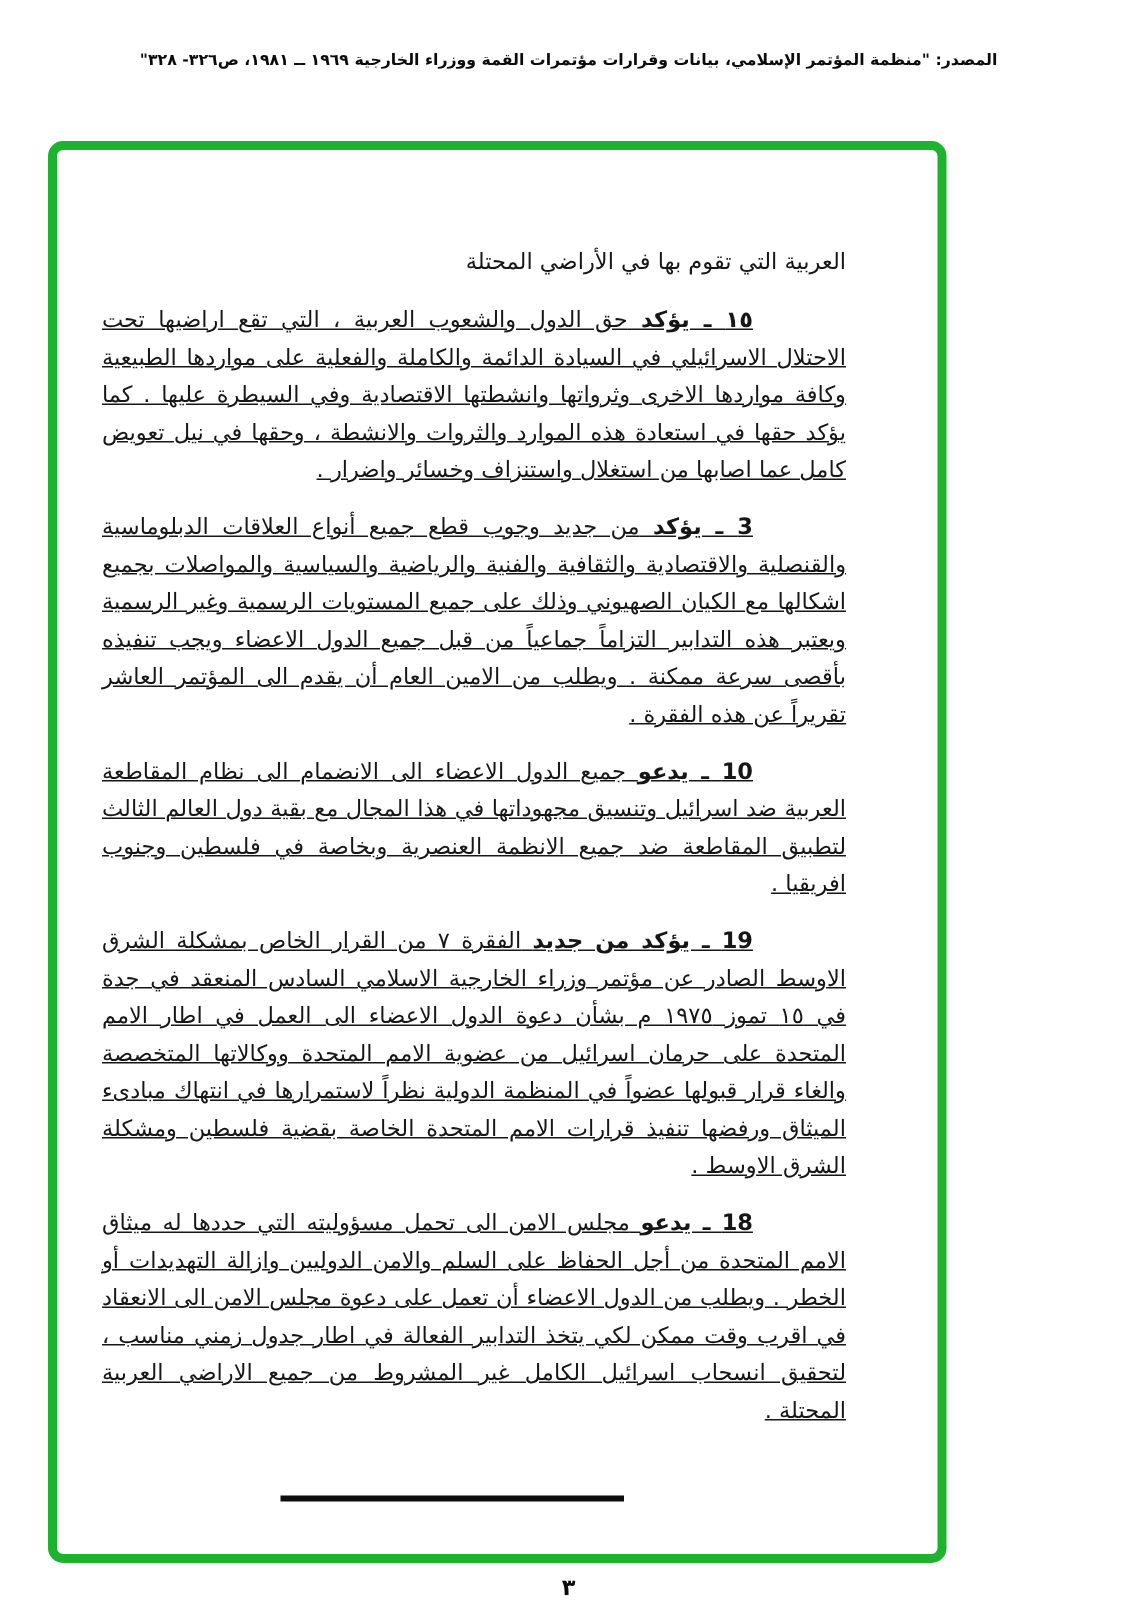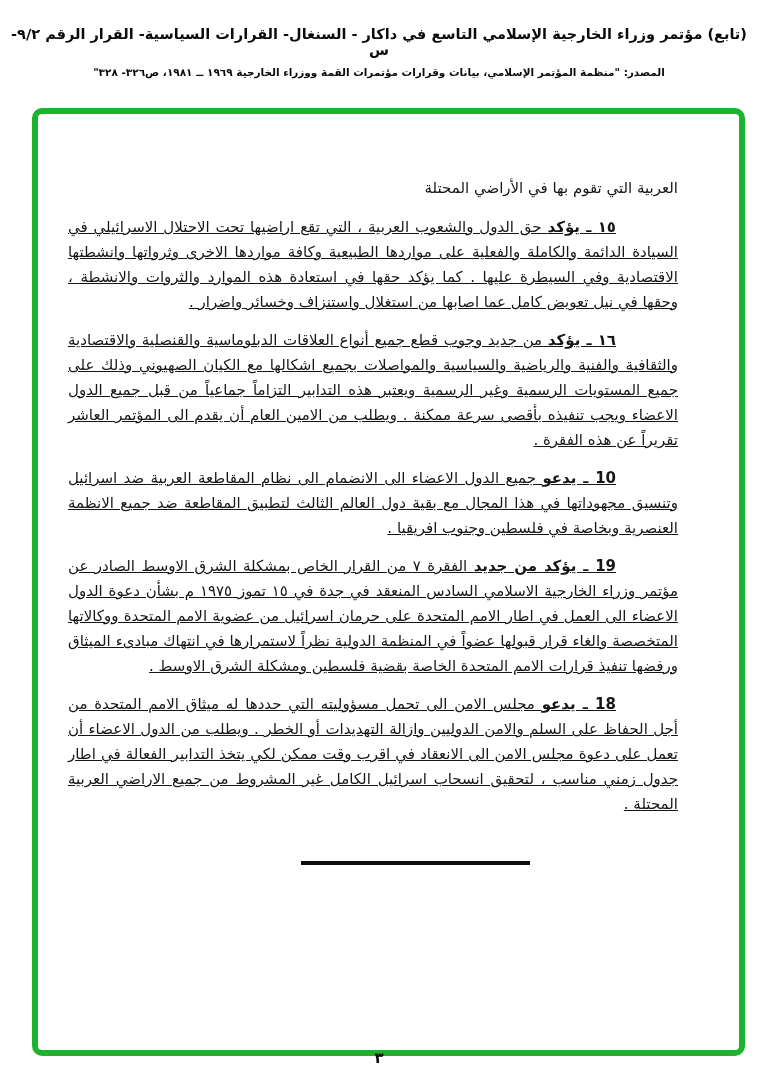--- a/index.html
+++ b/index.html
@@ -20,22 +20,22 @@
     right: 0;
     text-align: center;
     font-weight: bold;
     color: #0b0b0b;
   }
   .header .title { font-size: 14.5px; }
   .header .source { font-size: 10.5px; margin-top: 8px; }
   .frame {
     position: absolute;
     left: 32px;
-    top: 108px;
-    width: 713px;
+    top: 94px;
+    width: 599px;
     height: 948px;
     box-sizing: border-box;
     border: 6px solid var(--border-green, #1eb32e);
     border-radius: 10px;
     background: #ffffff;
   }
   .content {
     position: absolute;
     top: 62px;
     right: 61px;
@@ -63,36 +63,35 @@
     font-size: 15px;
     color: #0b0b0b;
   }
 </style>
 </head>
 <body>
 
 <div class="page">
 
   <div class="header">
-    <div class="title">(تابع)  مؤتمر وزراء الخارجية الإسلامي التاسع في داكار -  السنغال-  القرارات السياسية-  القرار الرقم ٩/٢-  س</div>
     <div class="source">المصدر: "منظمة المؤتمر الإسلامي، بيانات وقرارات مؤتمرات القمة ووزراء الخارجية ١٩٦٩ ــ ١٩٨١، ص٣٢٦- ٣٢٨"</div>
   </div>
 
   <div class="frame">
     <div class="content">
 
       <p class="cont-line">العربية التي تقوم بها في الأراضي المحتلة</p>
 
       <p class="para">
         <b class="lead">١٥ ـ يؤكد</b>
         <span>حق الدول والشعوب العربية ، التي تقع اراضيها تحت الاحتلال الاسرائيلي في السيادة الدائمة والكاملة والفعلية على مواردها الطبيعية وكافة مواردها الاخرى وثرواتها وانشطتها الاقتصادية وفي السيطرة عليها . كما يؤكد حقها في استعادة هذه الموارد والثروات والانشطة ، وحقها في نيل تعويض كامل عما اصابها من استغلال واستنزاف وخسائر واضرار .</span>
       </p>
 
       <p class="para">
-        <b class="lead">١٦ ـ يؤكد</b>
+        <b class="lead">3 ـ يؤكد</b>
         <span>من جديد وجوب قطع جميع أنواع العلاقات الدبلوماسية والقنصلية والاقتصادية والثقافية والفنية والرياضية والسياسية والمواصلات بجميع اشكالها مع الكيان الصهيوني وذلك على جميع المستويات الرسمية وغير الرسمية ويعتبر هذه التدابير التزاماً جماعياً من قبل جميع الدول الاعضاء ويجب تنفيذه بأقصى سرعة ممكنة . ويطلب من الامين العام أن يقدم الى المؤتمر العاشر تقريراً عن هذه الفقرة .</span>
       </p>
 
       <p class="para">
         <b class="lead">10 ـ يدعو</b>
         <span>جميع الدول الاعضاء الى الانضمام الى نظام المقاطعة العربية ضد اسرائيل وتنسيق مجهوداتها في هذا المجال مع بقية دول العالم الثالث لتطبيق المقاطعة ضد جميع الانظمة العنصرية وبخاصة في فلسطين وجنوب افريقيا .</span>
       </p>
 
       <p class="para">
         <b class="lead">19 ـ يؤكد من جديد</b>

